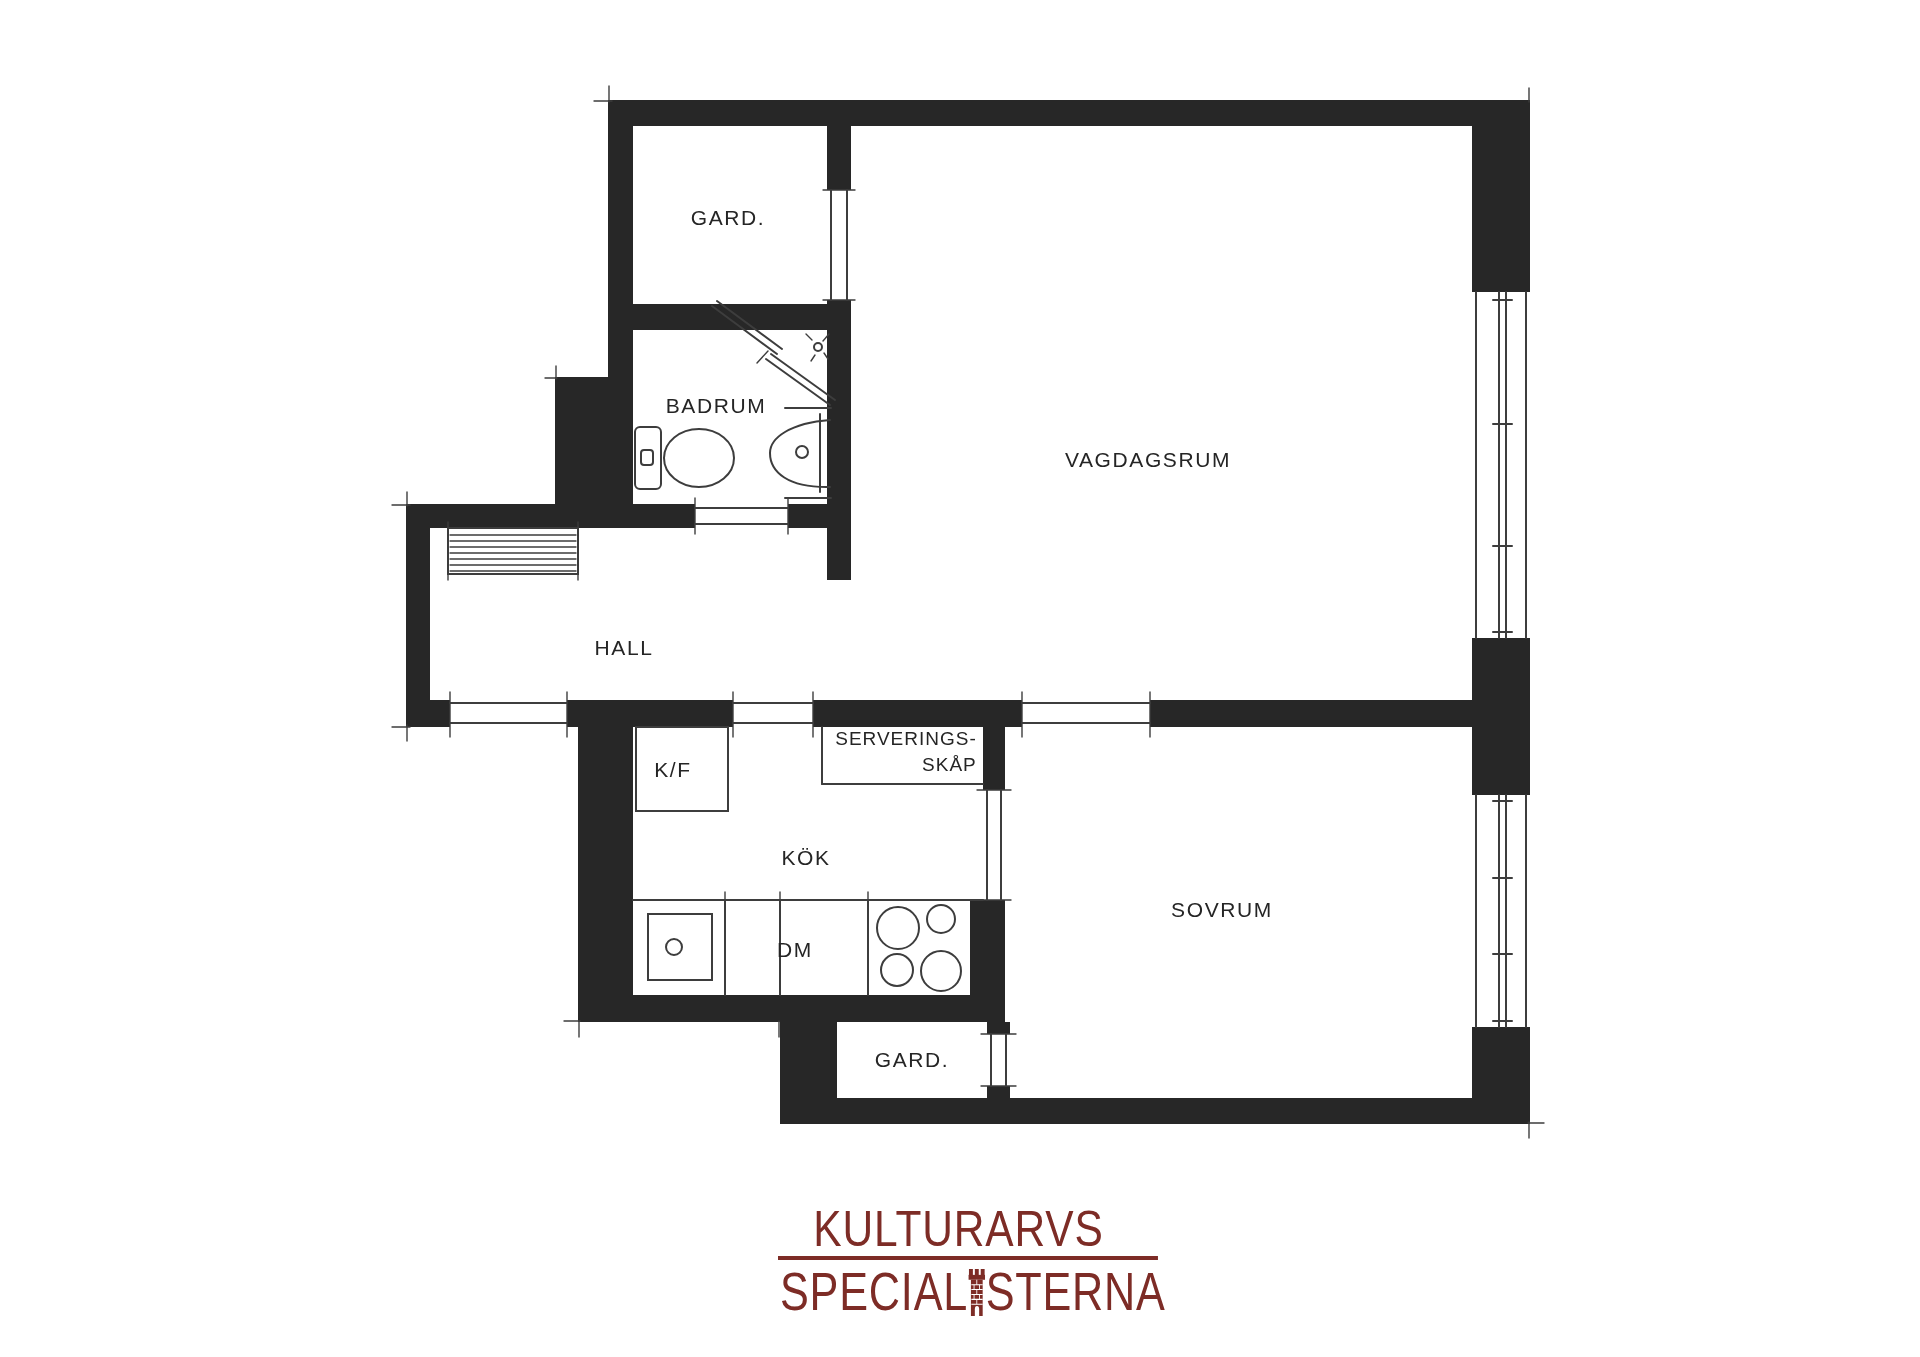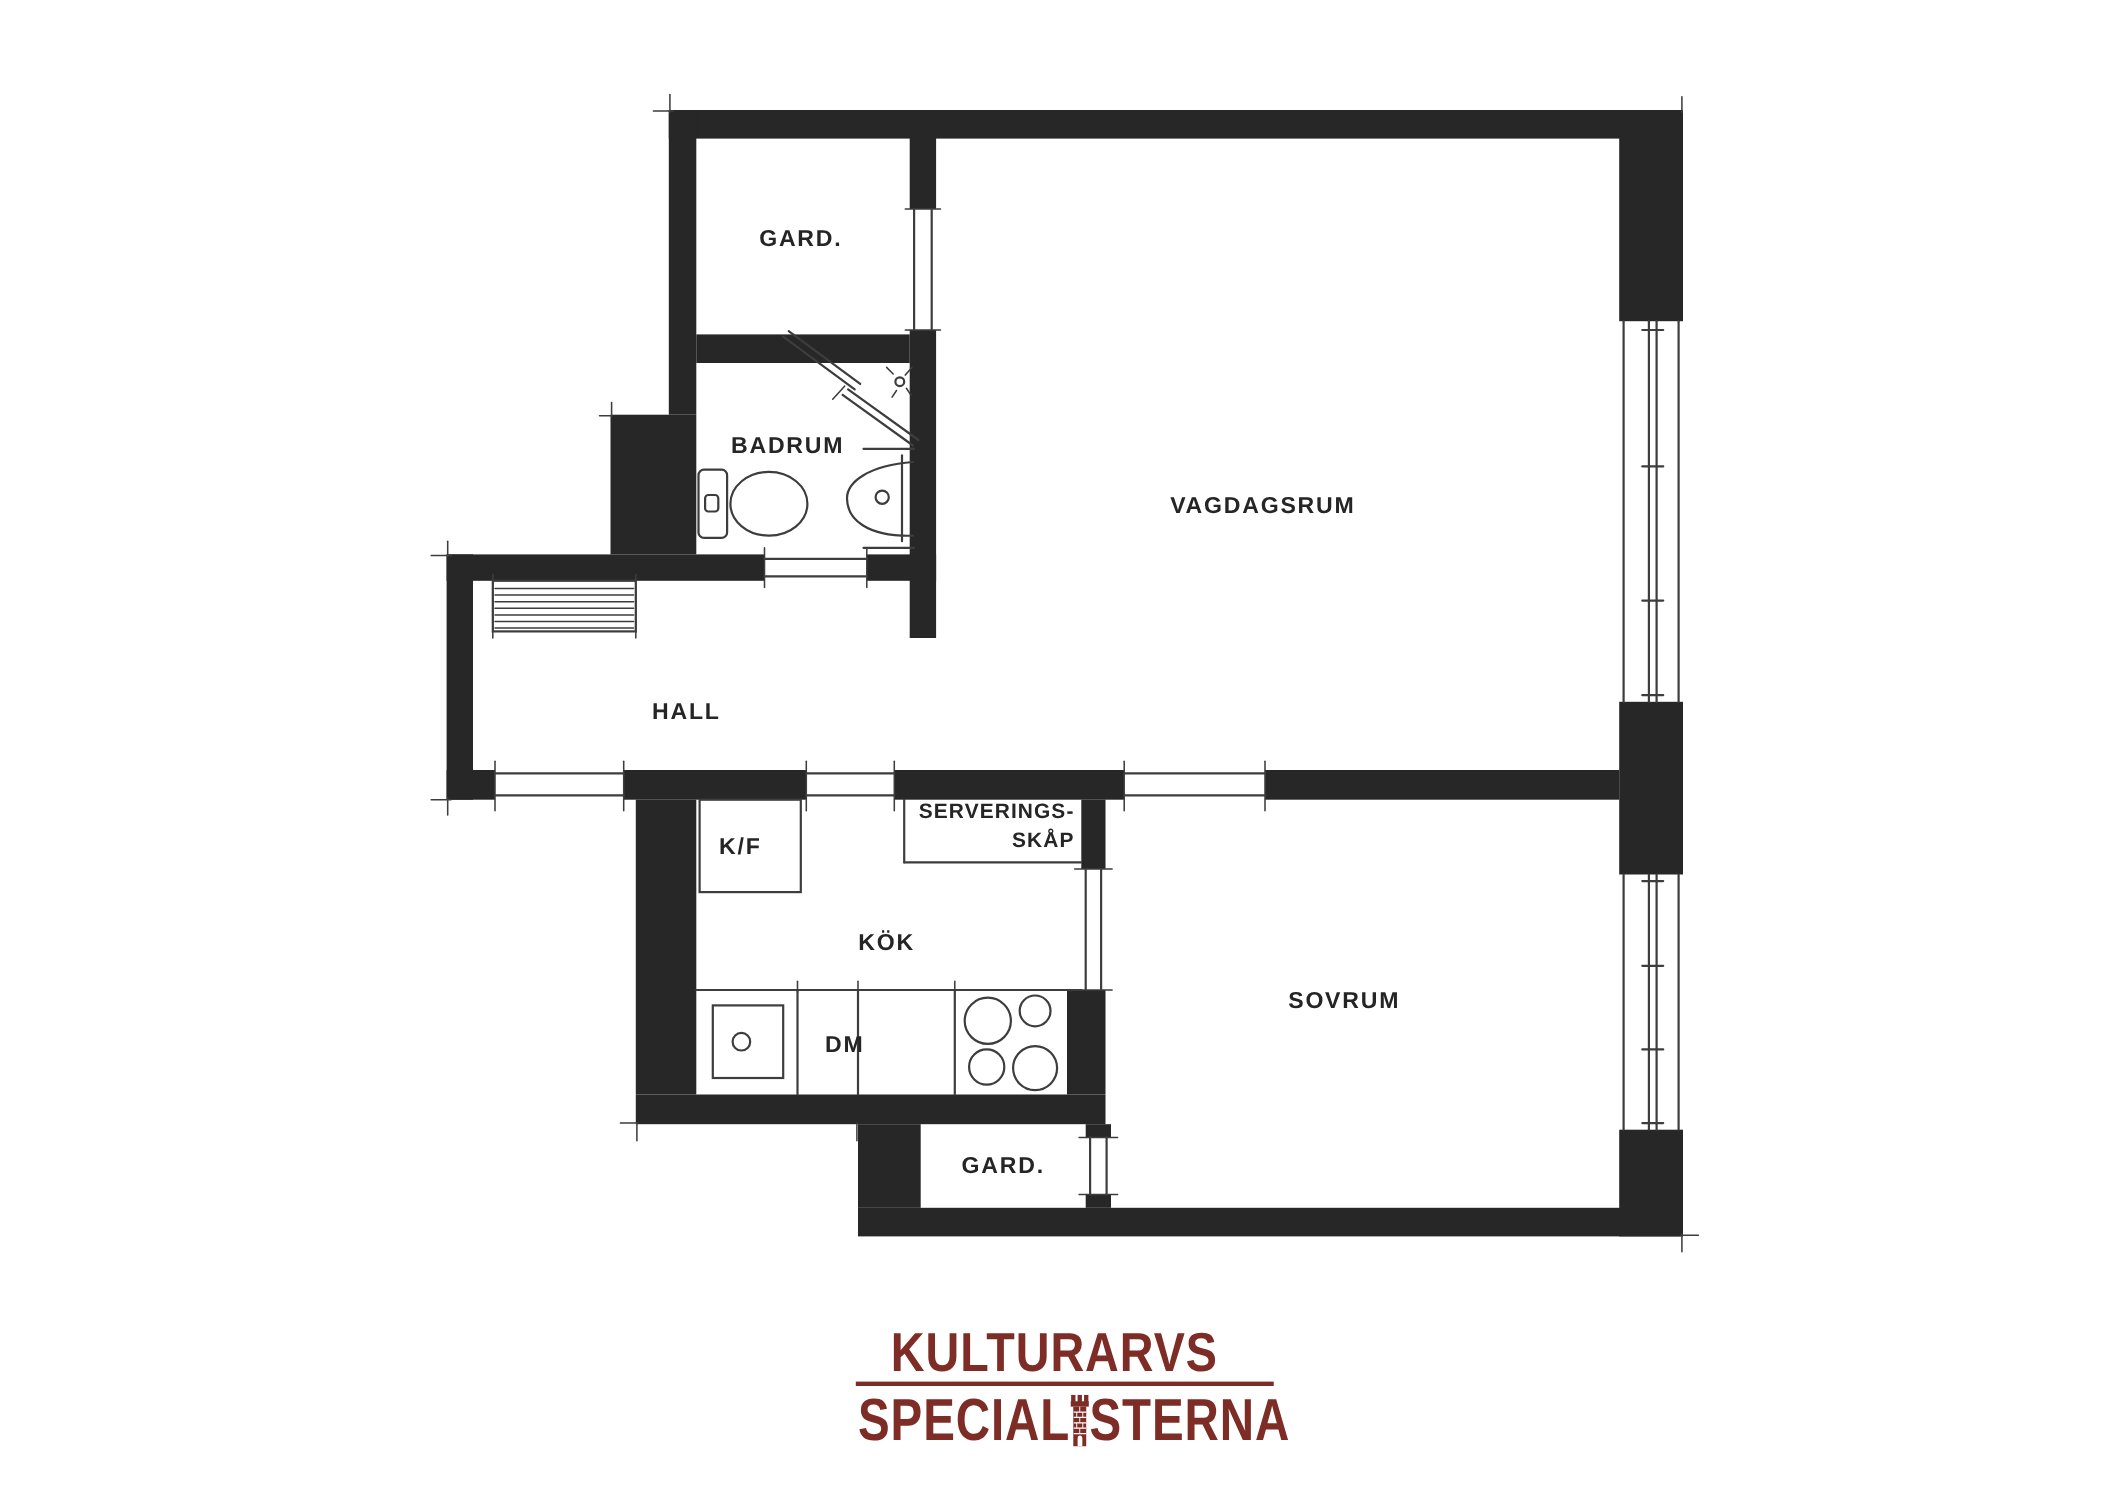--- a/index.html
+++ b/index.html
@@ -1,20 +1,19 @@
 <!DOCTYPE html>
 <html style="--wall: #272727; --line: #3d3d3d; --text: #252525; --logo: #7d2c26; --background: #ffffff;"><head>
 <meta charset="utf-8">
 <style>
   html,body{margin:0;padding:0;background:#fff;}
   .canvas{
     position:relative;width:1920px;height:1357px;overflow:hidden;
     background:var(--background,#ffffff);
     font-family:"Liberation Sans","DejaVu Sans",sans-serif;
-    font-weight:bold;
   }
   svg.plan{position:absolute;left:0;top:0;}
   .wall{fill:var(--wall,#272727);}
   .thin{stroke:var(--line,#3d3d3d);stroke-width:2;fill:none;stroke-linecap:round;}
   .tick{stroke:var(--line,#3d3d3d);stroke-width:1.4;fill:none;stroke-linecap:round;}
   .lbl{
     position:absolute;transform:translate(-50%,-50%);
     color:var(--text,#252525);font-size:21px;letter-spacing:1.6px;white-space:nowrap;
   }
   .lbl.small{font-size:19px;letter-spacing:1px;text-align:right;line-height:26px;}
@@ -219,21 +218,21 @@
   <div class="lbl" style="left:728px;top:218px">GARD.</div>
   <div class="lbl" style="left:716px;top:406px">BADRUM</div>
   <div class="lbl" style="left:1148px;top:460px">VAGDAGSRUM</div>
   <div class="lbl" style="left:624px;top:648px">HALL</div>
   <div class="lbl small" style="left:906px;top:752px">
     <div>SERVERINGS-</div>
     <div>SKÅP</div>
   </div>
   <div class="lbl" style="left:673px;top:770px">K/F</div>
   <div class="lbl" style="left:806px;top:858px">KÖK</div>
-  <div class="lbl" style="left:768px;top:950px">DM</div>
+  <div class="lbl" style="left:795px;top:950px">DM</div>
   <div class="lbl" style="left:1222px;top:910px">SOVRUM</div>
   <div class="lbl" style="left:912px;top:1060px">GARD.</div>
 
   <div class="logo">
     <div class="logo-line1">KULTURARVS</div>
     <div class="logo-underline"></div>
     <div class="logo-line2"><span>SPECIAL</span><svg class="tower" viewBox="0 0 22 48">
         <rect x="1" y="0" width="5" height="7" fill="var(--logo,#7d2c26)"></rect>
         <rect x="8.5" y="0" width="5" height="7" fill="var(--logo,#7d2c26)"></rect>
         <rect x="16" y="0" width="5" height="7" fill="var(--logo,#7d2c26)"></rect>

